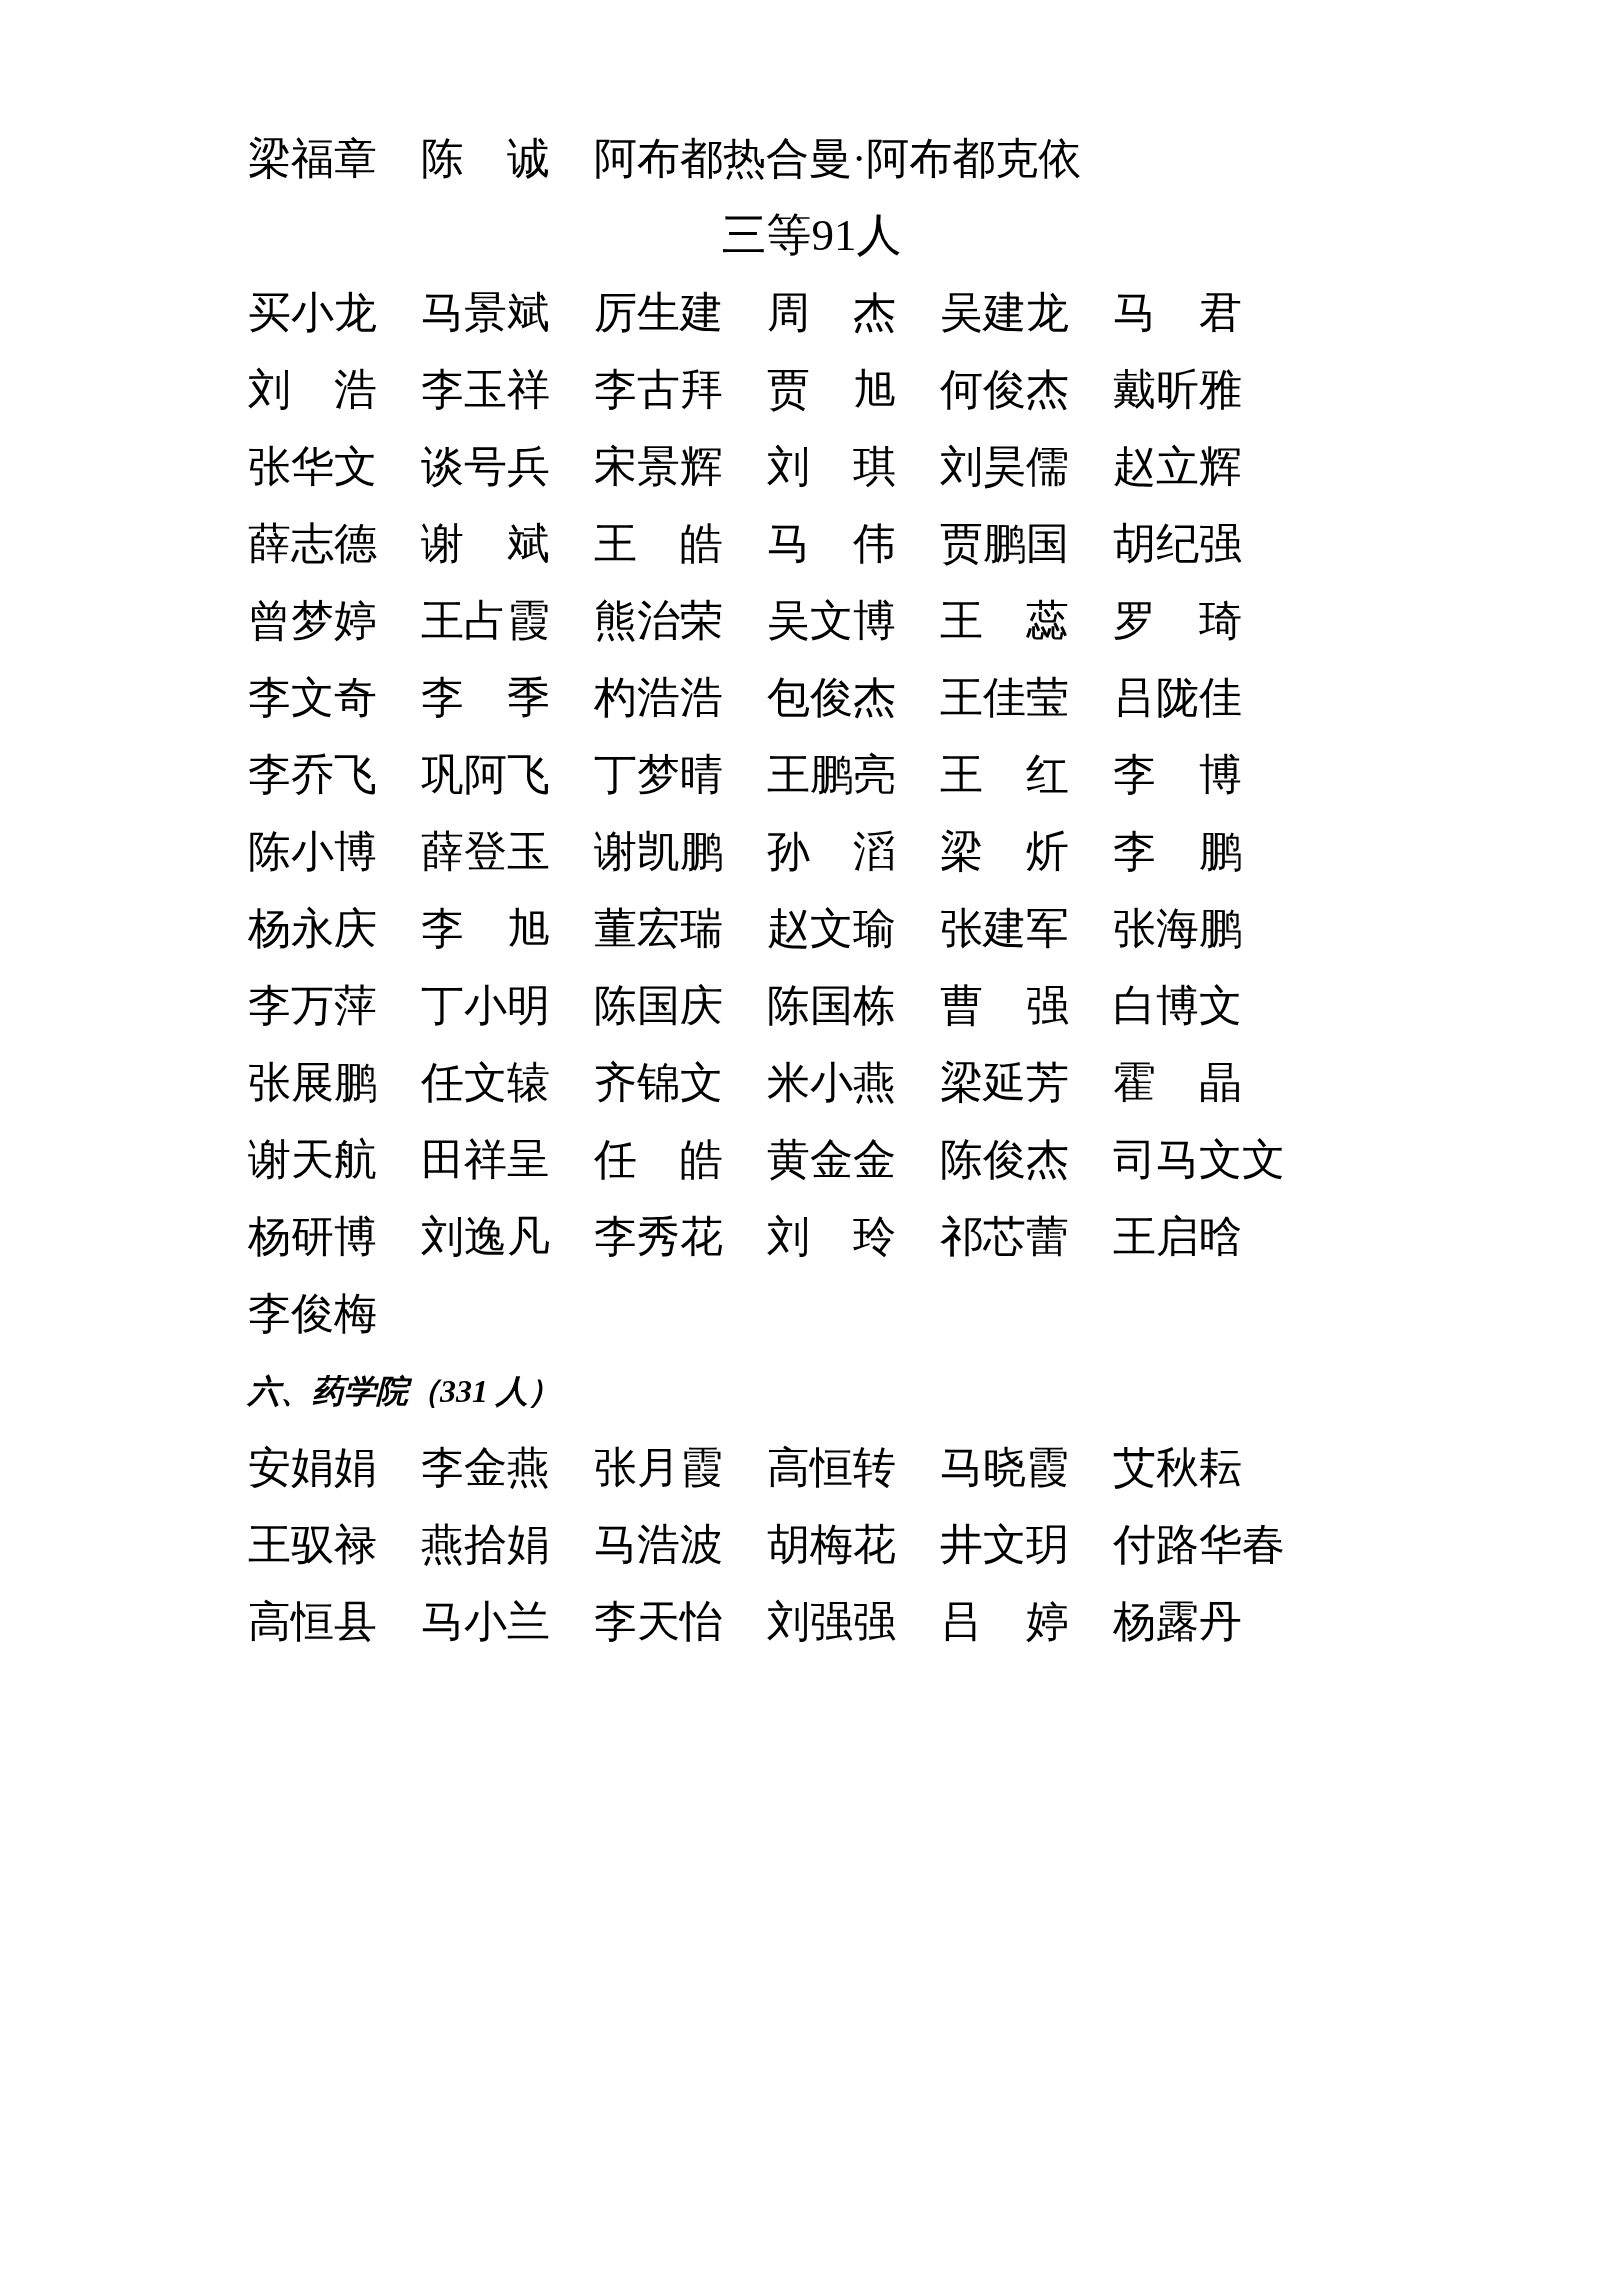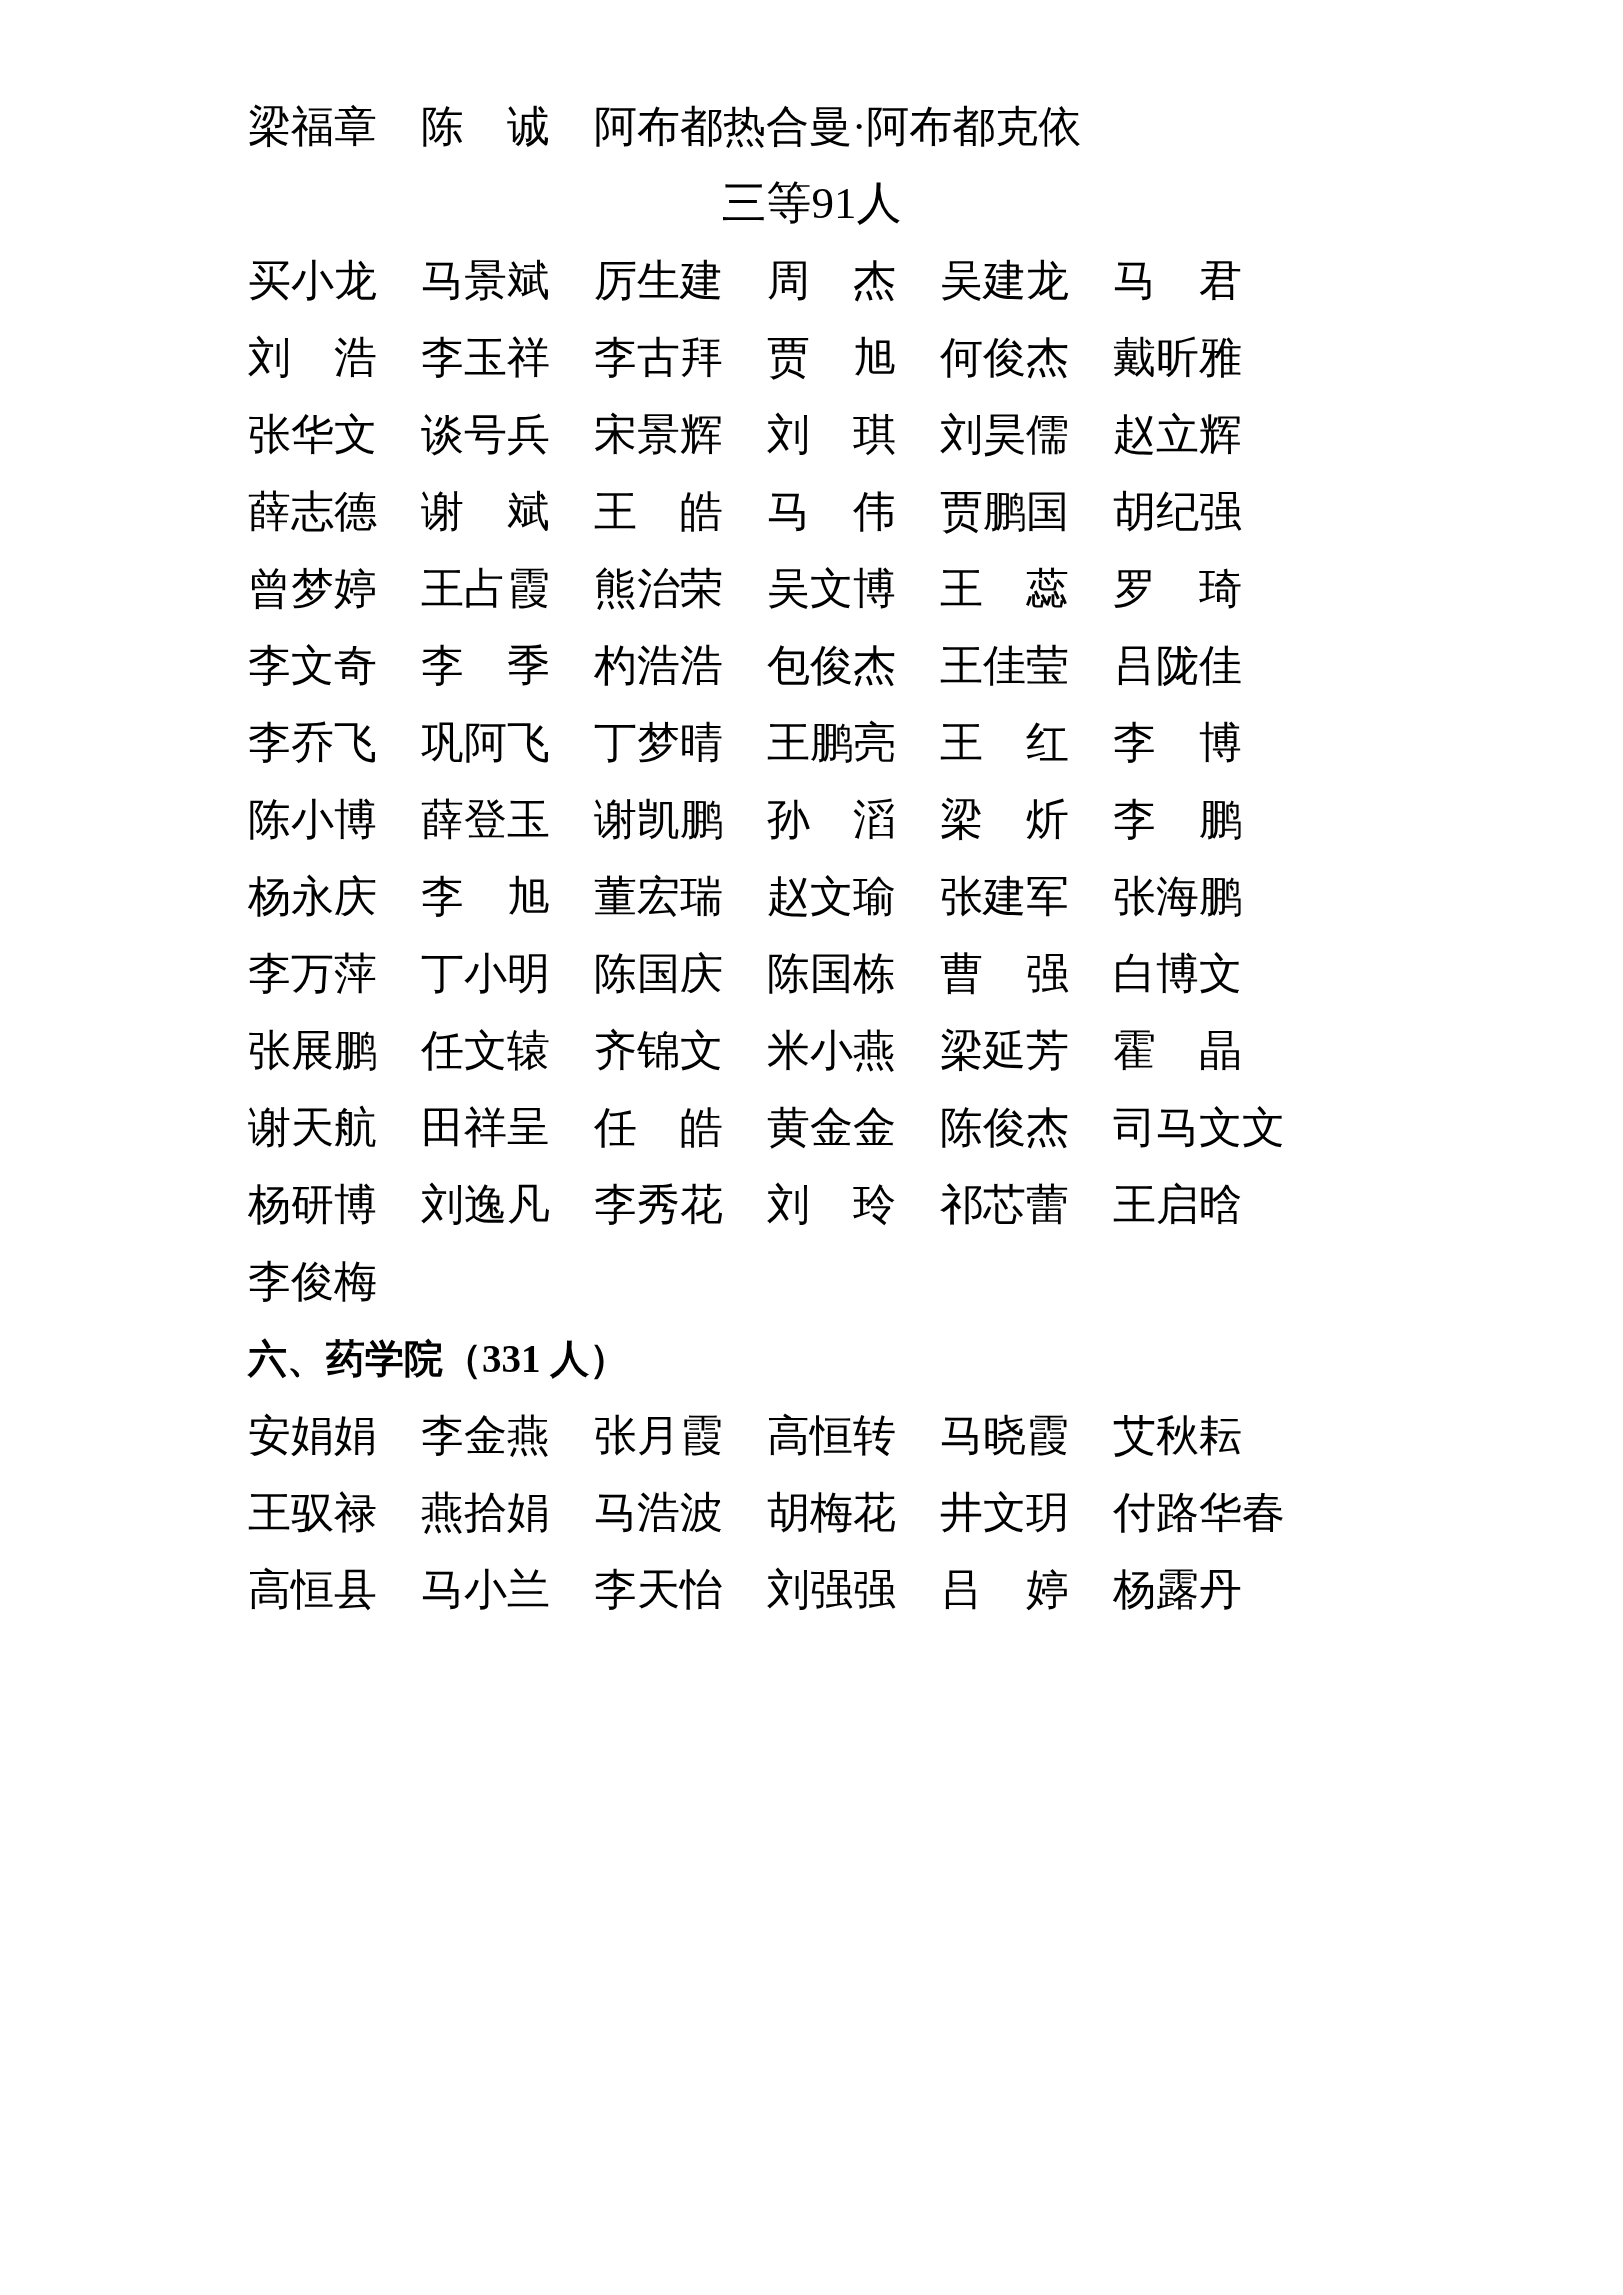--- a/index.html
+++ b/index.html
@@ -4,40 +4,41 @@
 <style>
   html,body{margin:0;padding:0;background:#ffffff;}
   .page{
     position:relative;
     width:1623px;
     height:2295px;
     background:#ffffff;
     color:#000000;
     font-family:"Liberation Serif","DejaVu Serif",serif;
     box-sizing:border-box;
-    padding-top:88px;
+    padding-top:120px;
     overflow:hidden;
   }
   .line{
     height:77px;
     display:flex;
     align-items:center;
     margin-left:248px;
     font-size:43px;
     line-height:1;
   }
   .heading-center{
     justify-content:center;
     margin-left:0;
     font-weight:normal;
     font-size:45px;
   }
   .section-heading{
     font-weight:bold;
-    font-size:39px;
+    font-size:32px;
+    font-style:italic;
   }
   .cell{
     flex:0 0 173px;
     width:173px;
     overflow:visible;
     white-space:nowrap;
   }
   .cell:last-child{flex:0 0 auto;}
   .name{
     display:inline-block;

